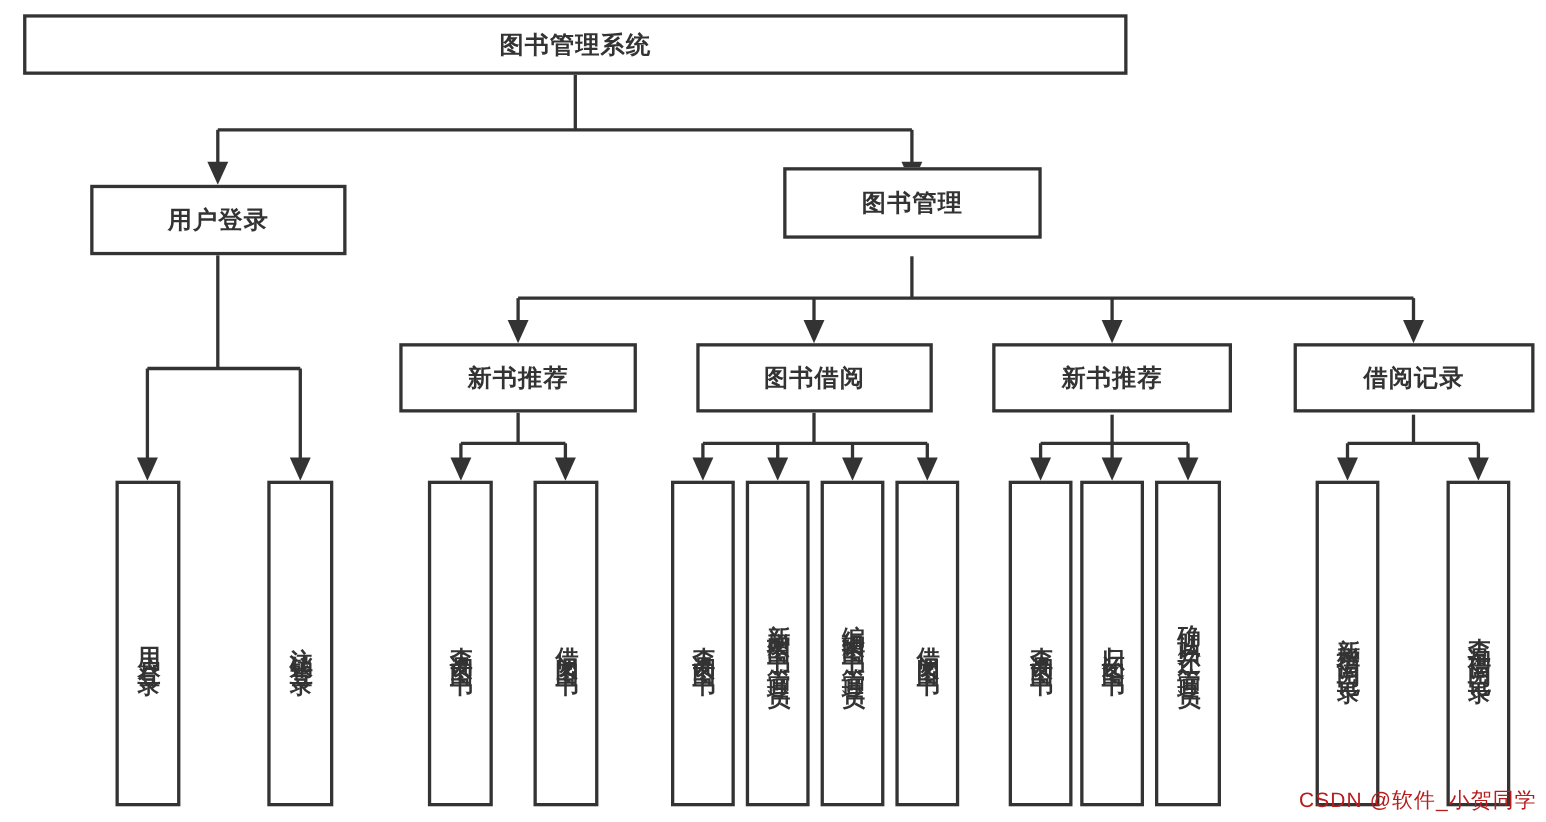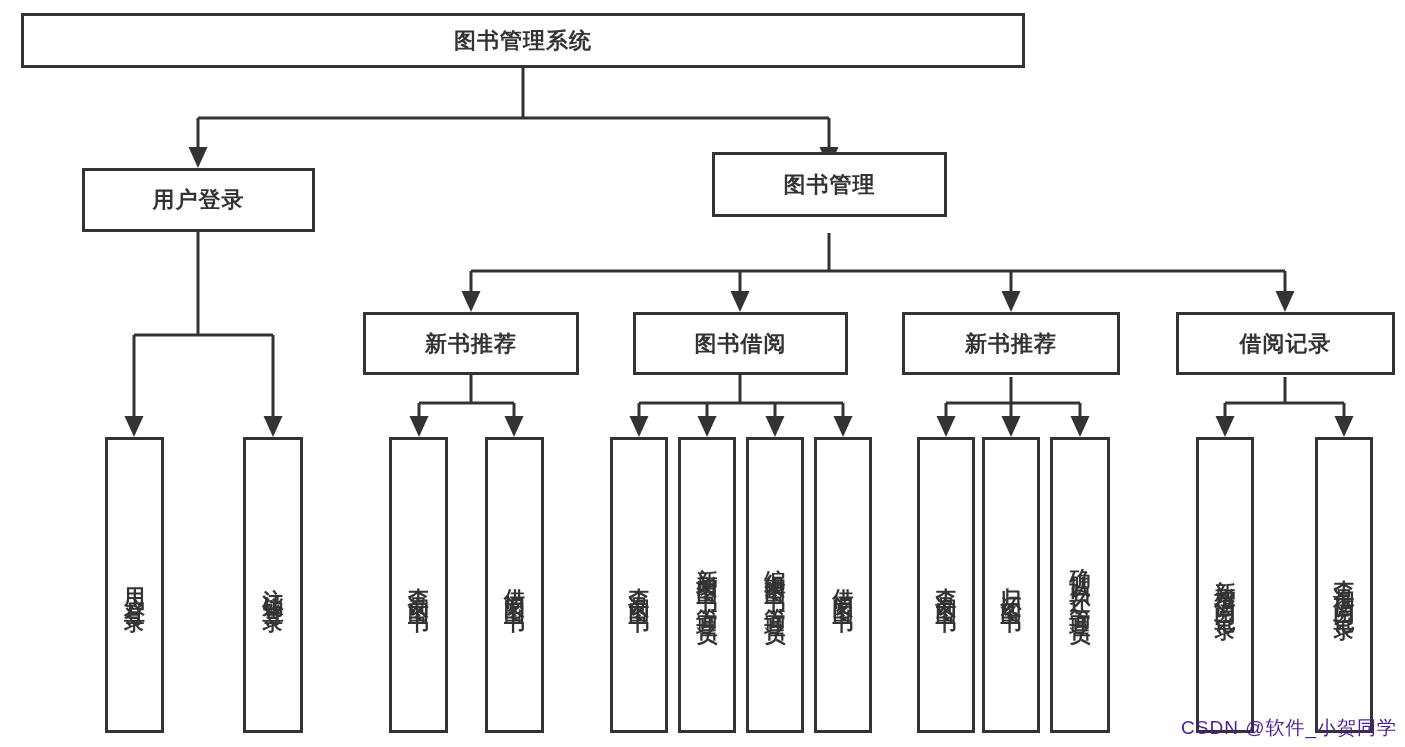--- a/index.html
+++ b/index.html
@@ -12,21 +12,21 @@
     position:absolute;box-sizing:border-box;border:3px solid #333333;background:#ffffff;
     display:flex;align-items:center;justify-content:center;text-align:left;font-weight:bold;
   }
   .node.h{font-size:22px;letter-spacing:1px;}
   .node.v{
     font-size:21px;
     writing-mode:vertical-rl;text-orientation:mixed;letter-spacing:8px;
     padding-top:4px;
   }
   .watermark{
-    position:absolute;right:8px;top:715px;font-size:19px;color:#4c1d95;
+    position:absolute;right:8px;top:715px;font-size:19px;color:#b91c1c;
     letter-spacing:1px;white-space:nowrap;
   }
 </style>
 </head>
 <body>
 
 <div class="canvas">
 
   <svg id="connectors" viewBox="0 0 1405 747" xmlns="http://www.w3.org/2000/svg">
       <line x1="523" y1="68" x2="523" y2="118" stroke="#333333" stroke-width="3"></line>

